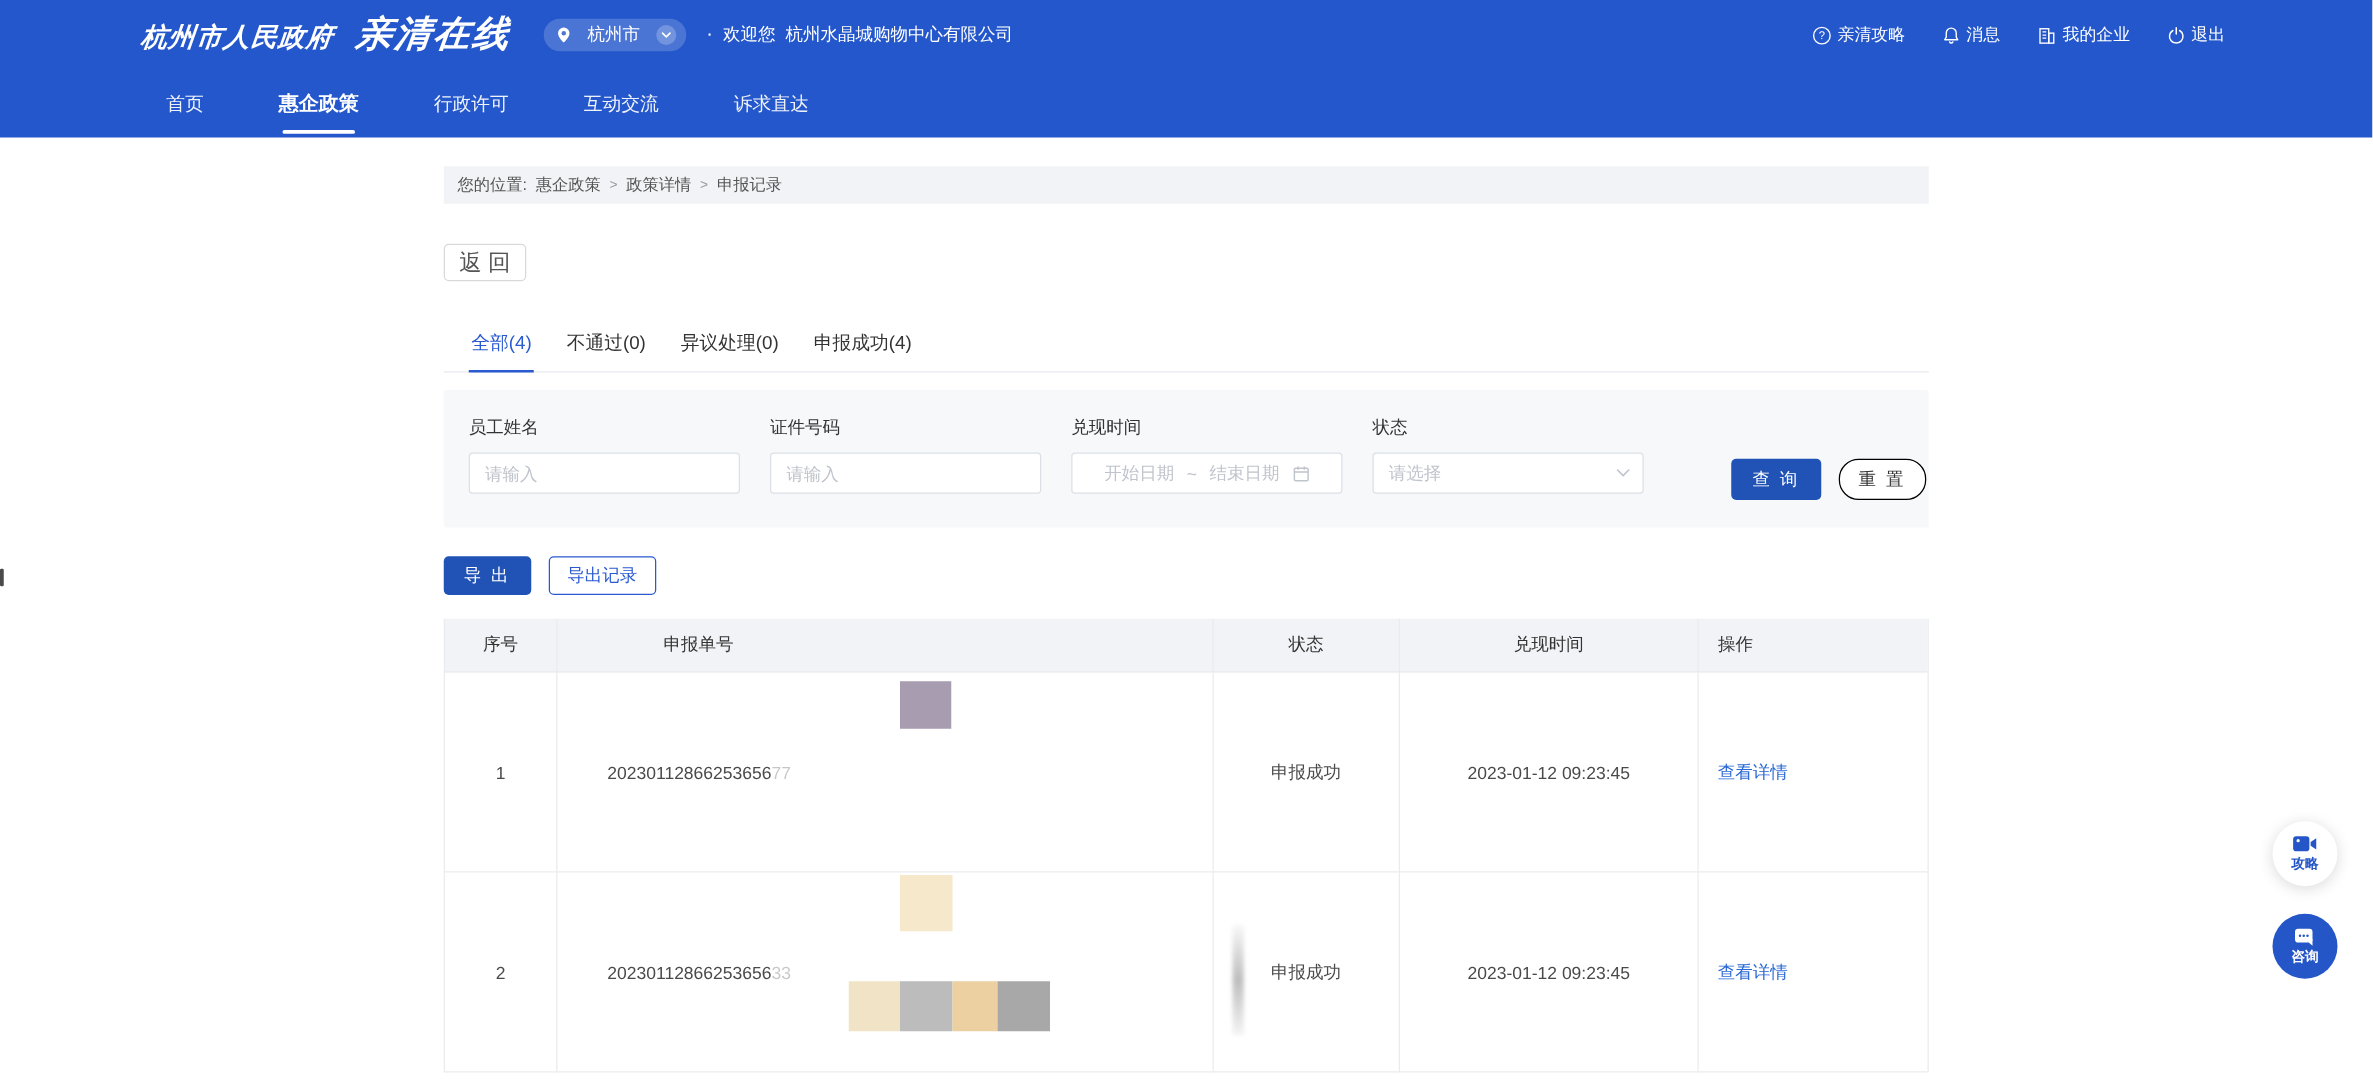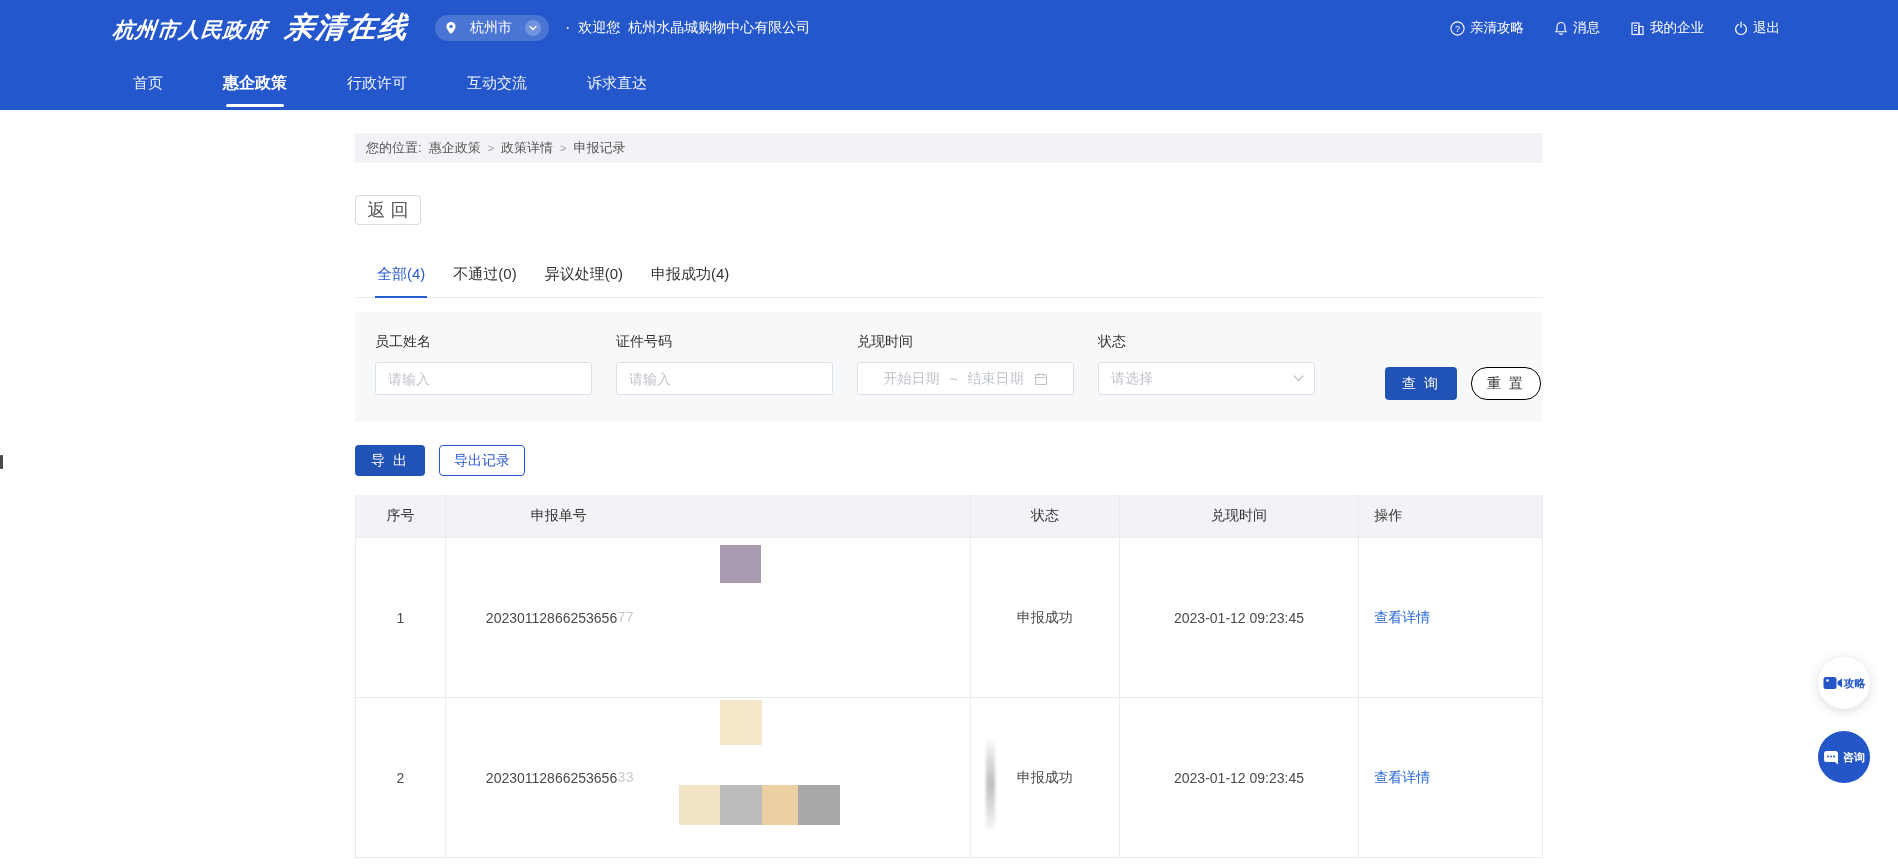--- a/index.html
+++ b/index.html
@@ -78,29 +78,29 @@
   .trow.head .tcell { height:43px; border-bottom:1px solid #e9ebee; }
   .trow.body .tcell { height:160px; color:#4a4a4a; }
   .trow.body:last-child .tcell { height:151px; border-bottom:none; }
   .c1 { width:90px; justify-content:center; }
   .c2 { width:526px; padding-left:40px; }
   .head .c2 { padding-left:85px; }
   .c3 { width:149px; justify-content:center; }
   .c4 { width:240px; justify-content:center; }
   .c5 { width:183px; padding-left:15px; }
   .link { color:#2a68d5; cursor:pointer; }
-  .faded { opacity:.3; filter:blur(.6px);font-family:Liberation Mono, monospace; }
+  .faded { opacity:.3; filter:blur(.6px); }
 
   
   .redact { position:absolute; }
   .smudge { position:absolute; background:linear-gradient(180deg, rgba(120,120,120,.05), rgba(110,110,110,.45), rgba(120,120,120,.08)); filter:blur(1.5px); }
 
   
   .float-btn { position:absolute; right:28px; width:52px; height:52px; border-radius:50%;
-    display:flex; align-items:center; justify-content:center; gap:1px; cursor:pointer; }
+    display:flex; flex-direction:column; align-items:center; justify-content:center; gap:1px; cursor:pointer; }
   .float-btn.light { top:657px; background:#fff; box-shadow:0 2px 12px rgba(0,0,0,.15); color:#2456c8; }
   .float-btn.primary { top:731px; background:#2456c8; color:#fff; }
   .float-label { font-size:11px; font-weight:bold; }
 
   .artifact { position:absolute; left:0; top:455px; width:3px; height:14px; background:#4a4a4a; border-radius:1px; }
 </style>
 </head>
 <body>
 
 <div class="topbar">

